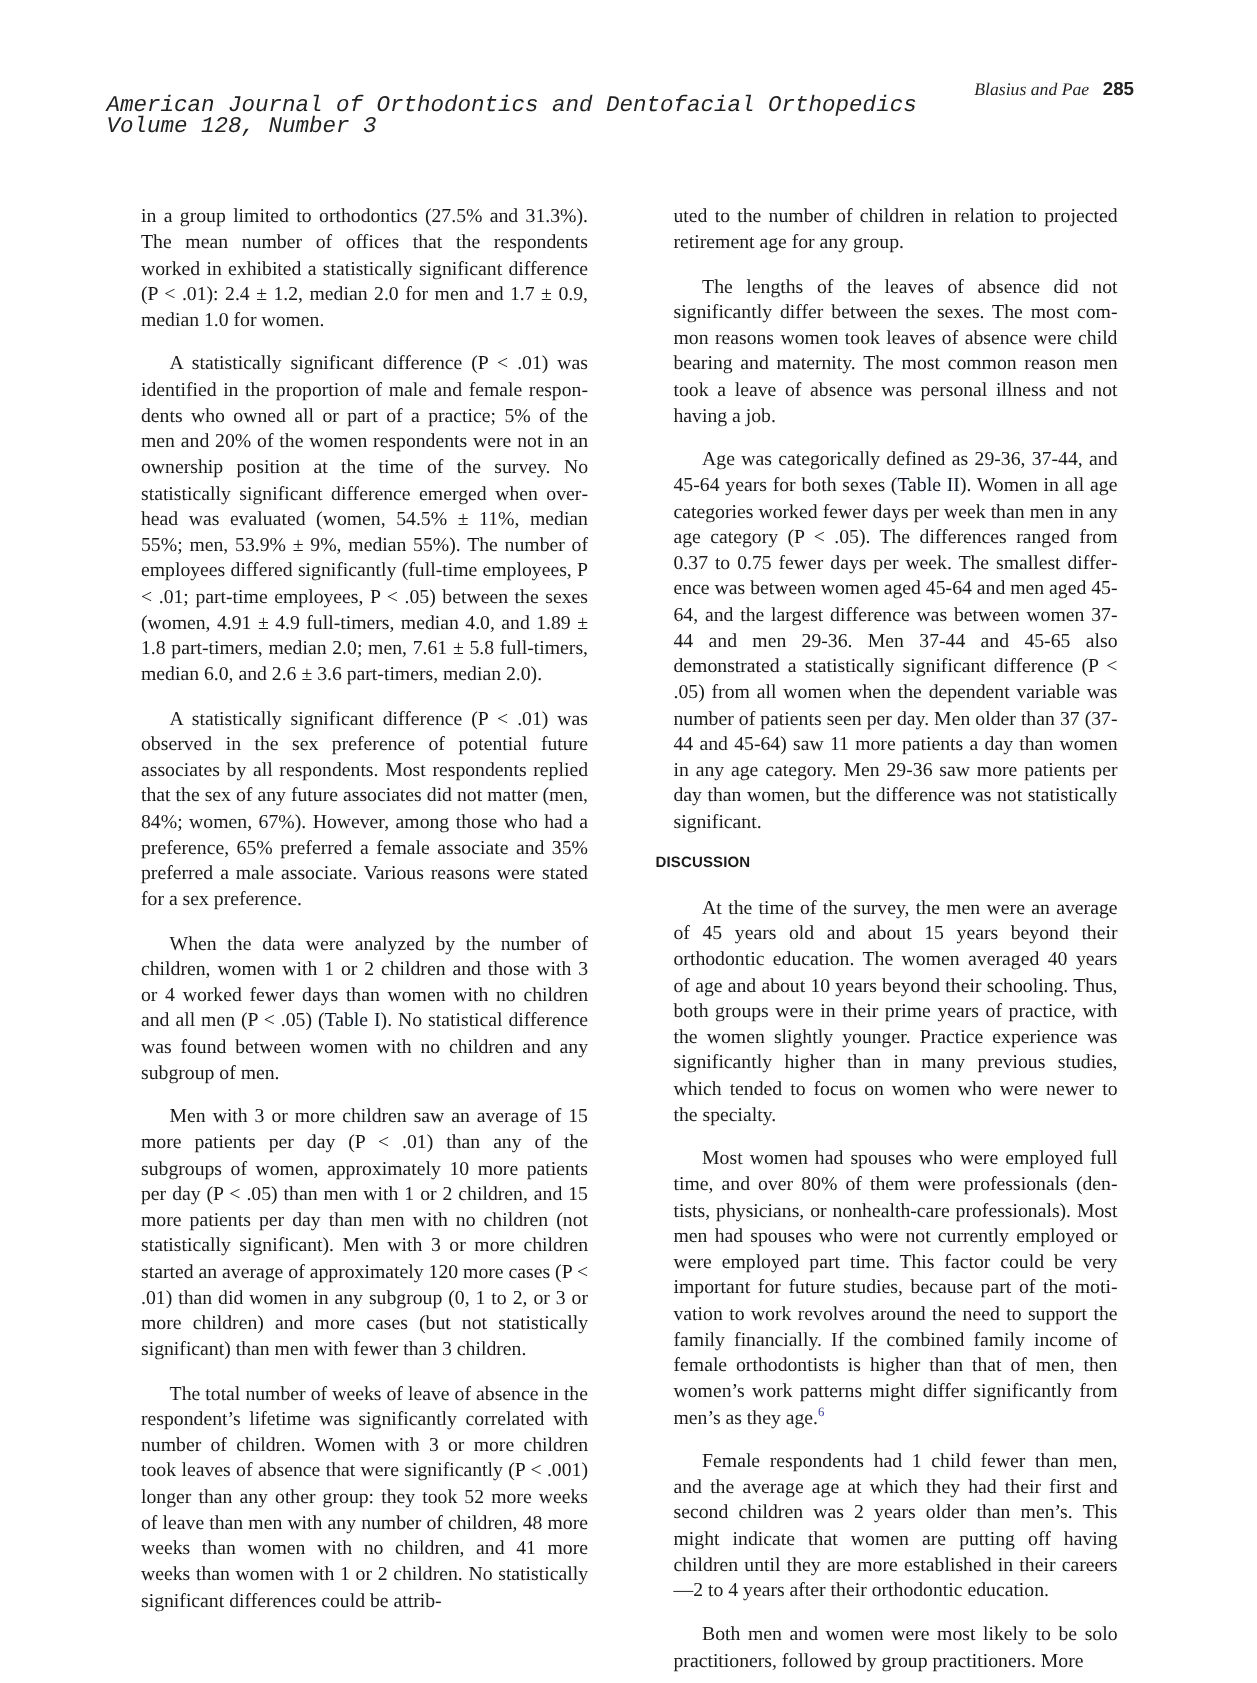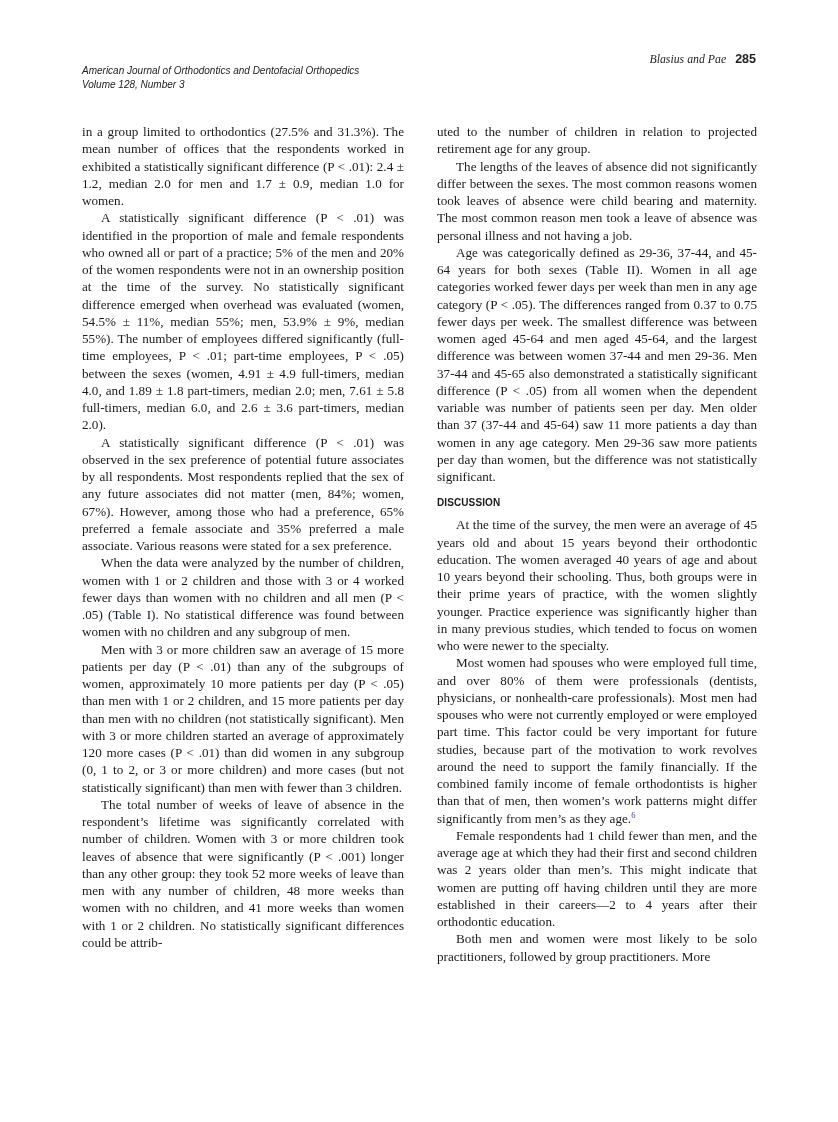--- a/index.html
+++ b/index.html
@@ -1,34 +1,34 @@
 <!DOCTYPE html>
 <html><head>
 <meta charset="utf-8">
 <style>
   html, body { margin: 0; padding: 0; background: #ffffff; }
   body { width: 838px; height: 1122px; position: relative; overflow: hidden; color: #1a1a1a; }
   .header-left {
-    position: absolute; left: 82px; top: 64px;
-    font-family: Liberation Sans, sans-serif; font-style: italic; font-size: 10px; line-height: 14px; color: #222;
+    position: absolute; left: 71px; top: 64px;
+    font-family: Liberation Mono, monospace; font-style: italic; font-size: 15px; line-height: 14px; color: #222;
   }
   .header-right {
     position: absolute; right: 82px; top: 52px;
     font-family: "Liberation Serif", serif; font-style: italic; font-size: 11.8px; line-height: 14px; color: #222;
     display: flex; align-items: baseline; gap: 9px;
   }
   .page-number { font-family: "Liberation Sans", sans-serif; font-style: normal; font-weight: bold; font-size: 12.5px; text-align: center; }
   .col {
     position: absolute; top: 123px; width: 322px;
     font-family: "Liberation Serif", serif; font-size: 13.15px; line-height: 17.25px;
     text-align: justify; hyphens: manual;
   }
   .col-left { left: 82px; }
   .col-right { left: 437px; width: 320px; }
-  .col p { margin: 0; text-indent: 1.45em; }
+  .col p { margin: 12px; text-indent: 1.45em; }
   .col p.noindent { text-indent: 0; }
   .section-heading {
     font-family: "Liberation Sans", sans-serif; font-weight: bold; font-size: 10px;
     margin: 10px 0 5px 0; line-height: 16px; letter-spacing: 0.1px;
   }
   .link { color: #0f172a; font-family: Liberation Serif, serif; }
   sup.ref { font-size: 8.5px; color: #3b3b98; vertical-align: 5px; line-height: 0; }
 </style>
 </head>
 <body>

